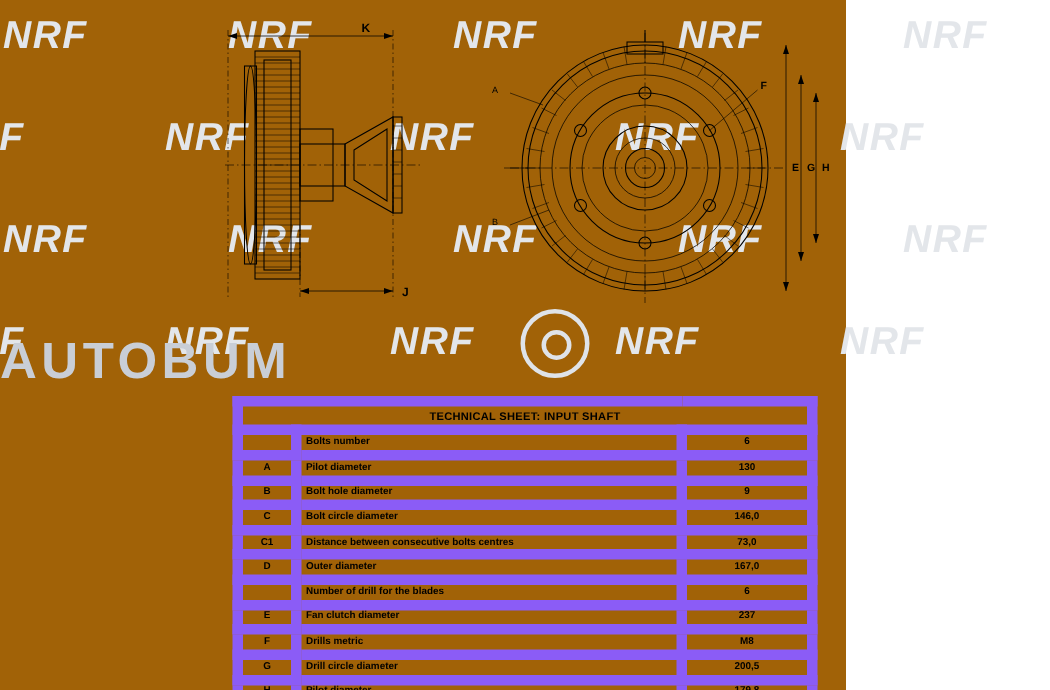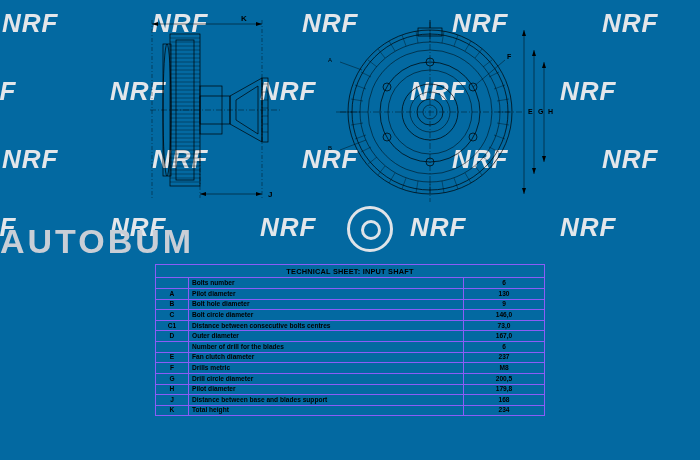--- a/index.html
+++ b/index.html
@@ -10,22 +10,22 @@
   body {
     width: 700px;
     height: 460px;
     overflow: hidden;
     font-family: "Liberation Sans", sans-serif;
     position: relative;
   }
   .page {
     position: absolute;
     left: 0; top: 0;
-    width: 700px; height: 460px;
-    background: #0369a1;
+    width: 564px; height: 460px;
+    background: #a16207;
   }
 
   
   .wm-band {
     position: absolute;
     left: 0;
     top: 0;
     width: 700px;
     height: 260px;
     overflow: hidden;
@@ -83,21 +83,21 @@
   .sheet {
     position: absolute;
     left: 155px;
     top: 264px;
     width: 390px;
     border-collapse: collapse;
     font-size: 6.6px;
     color: #000;
   }
   .sheet td, .sheet th {
-    border: 1px solid #8b5cf6;
+    border: 7px solid #8b5cf6;
     padding: 0.7px 3px;
     line-height: 1.25;
   }
   .sheet .hdr {
     text-align: center;
     font-weight: bold;
     font-size: 7.4px;
     letter-spacing: 0.2px;
     padding: 1.6px 2px;
   }

